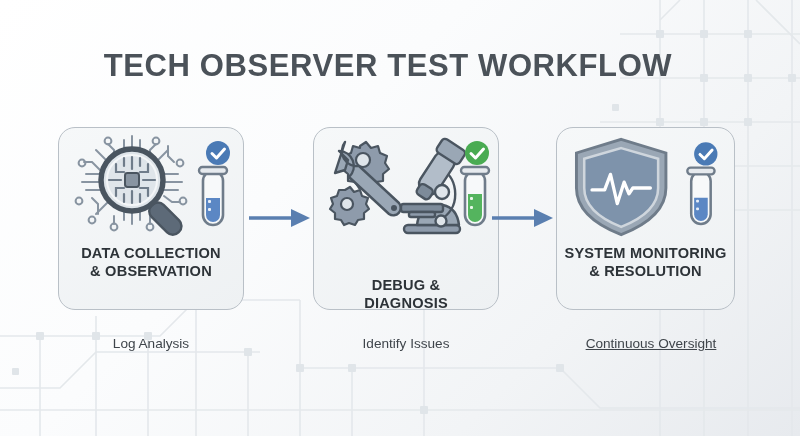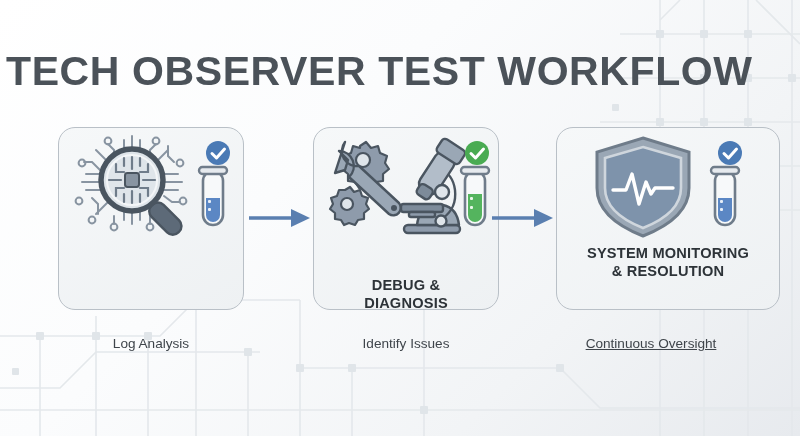--- a/index.html
+++ b/index.html
@@ -30,24 +30,24 @@
     inset: 0;
     width: 800px;
     height: 436px;
     pointer-events: none;
   }
 
   
   .title {
     position: absolute;
     top: 48px;
-    left: 6px;
+    left: 16px;
     width: 744px;
     text-align: center;
-    font-size: 41px;
+    font-size: 31px;
     font-weight: bold;
     letter-spacing: 0.6px;
     color: #4b5259;
     white-space: nowrap;
   }
 
   
   .cards {
     position: absolute;
     top: 127px;
@@ -64,21 +64,21 @@
     box-sizing: border-box;
     border: 1.3px solid #b9c0c7;
     border-radius: 17px;
     background: linear-gradient(150deg, #f6f8f9 0%, #eef1f3 100%);
     display: flex;
     flex-direction: column;
     align-items: center;
   }
   .card.c1 { left: 58px; }
   .card.c2 { left: 313px; gap: 32px; }
-  .card.c3 { left: 556px; width: 224px; }
+  .card.c3 { left: 556px; width: 179px; }
 
   .card-art {
     position: relative;
     width: 100%;
     height: 118px;
     display: flex;
     align-items: center;
     justify-content: center;
   }
 
@@ -261,20 +261,22 @@
             <rect x="146" y="80" width="3" height="3" rx="1" fill="#e6eef8"></rect>
             <rect x="137" y="39" width="28" height="7" rx="3.4" fill="#e6eaee" stroke="#6f7c8a" stroke-width="2.4"></rect>
           </g>
 
           <g>
             <circle cx="156" cy="25" r="12" fill="#4a7ab5"></circle>
             <path d="M150 25.5 l4.5 4.5 l8 -9" fill="none" stroke="#ffffff" stroke-width="3" stroke-linecap="round" stroke-linejoin="round"></path>
           </g>
         </svg>
       </div>
+      <div class="card-label">DATA COLLECTION
+&amp; OBSERVATION</div>
     </div>
 
     <div class="card c2">
       <div class="card-art">
         <svg width="178" height="118" viewBox="0 0 178 118" xmlns="http://www.w3.org/2000/svg">
 
           <g fill="#8e9bab" stroke="#4a5560" stroke-width="2.2" stroke-linejoin="round">
             <path d="M43 18 l6 -4 l5 6 l7 -2 l2 7 l7 3 l-2 7 l4 6 l-6 5 l0 7 l-7 1 l-4 6 l-7 -3 l-6 3 l-4 -6 l-7 -1 l0 -7 l-6 -5 l4 -6 l-2 -7 l7 -3 l2 -7 l7 2 z"></path>
             <circle cx="46" cy="32" r="7" fill="#dfe5ea"></circle>
             <path d="M28 62 l5 -3 l4 5 l6 -2 l2 6 l6 2 l-2 6 l3 5 l-5 4 l0 6 l-6 1 l-3 5 l-6 -2 l-5 2 l-3 -5 l-6 -1 l0 -6 l-5 -4 l3 -5 l-2 -6 l6 -2 l2 -6 z"></path>

